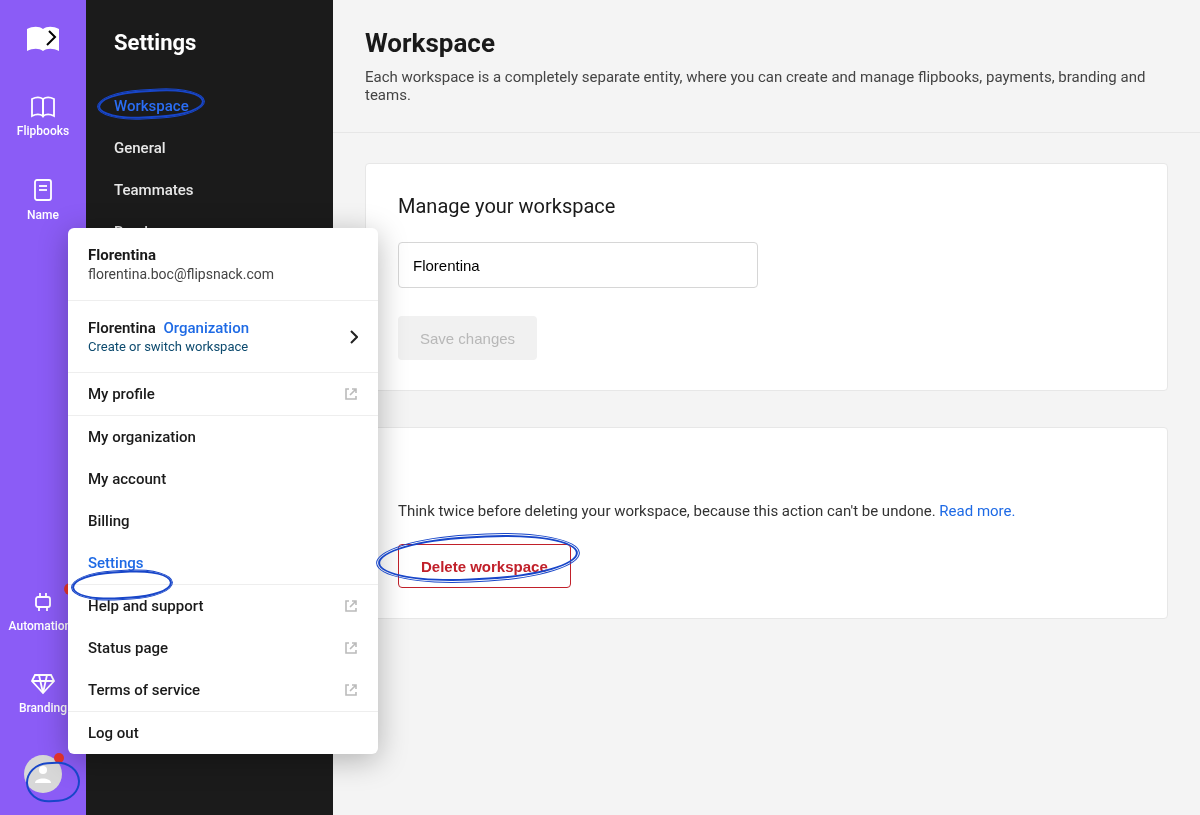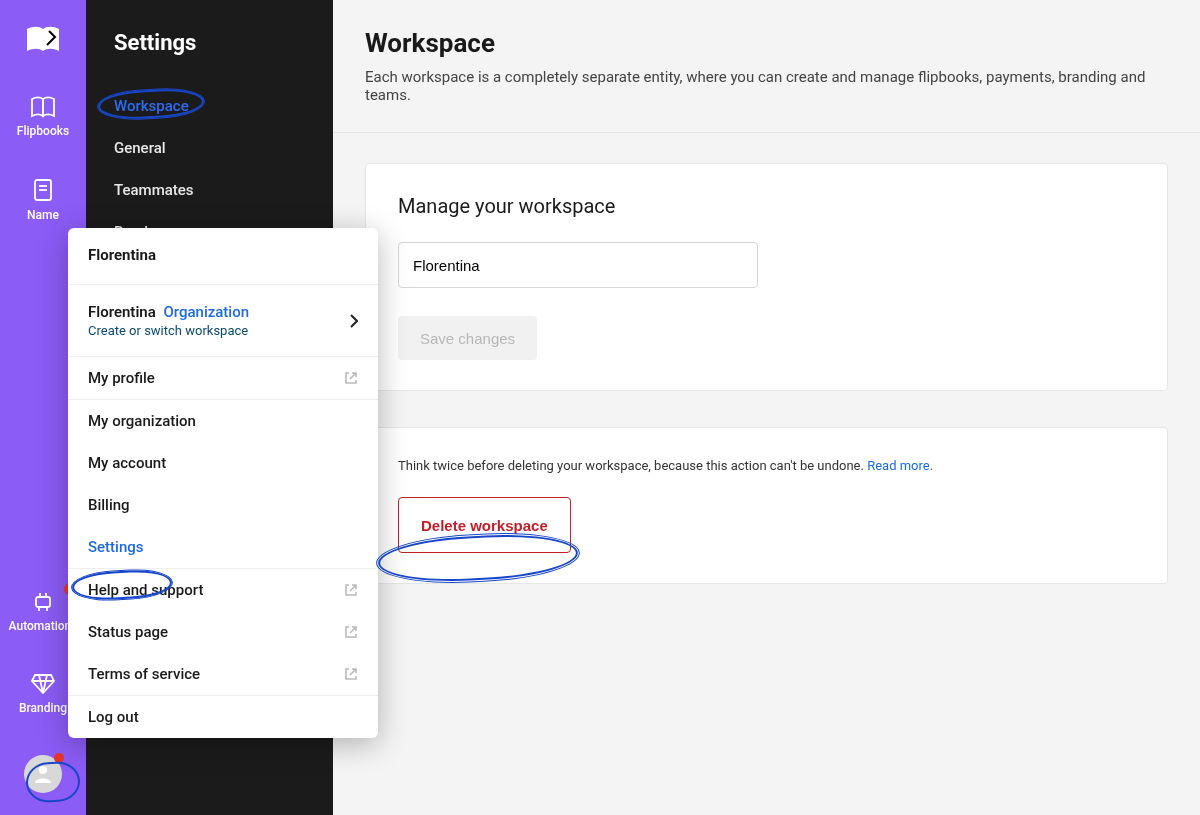--- a/index.html
+++ b/index.html
@@ -115,28 +115,28 @@
     background: #f1f1f1;
     color: #b8b8b8;
     border: none;
     height: 44px;
     padding: 0 22px;
     border-radius: 4px;
     font-size: 15px;
     font-weight: 500;
     cursor: default;
   }
-  .card p { font-size: 13px; color: #333; }
+  .card p { font-size: 15px; color: #333; margin-top: 44px; }
   .card a { color: #1e6ae5; text-decoration: none; }
   .btn-delete {
     margin-top: 24px;
     background: #fff;
     color: #c1202a;
     border: 1px solid #c1202a;
-    height: 56px;
+    height: 44px;
     padding: 0 22px;
     border-radius: 4px;
     font-size: 15px;
     font-weight: 600;
     cursor: pointer;
     position: relative;
   }
 
   
   .dropdown {
@@ -279,20 +279,21 @@
         </p>
         <button class="btn-delete">Delete workspace</button>
       </section>
     </div>
   </main>
 </div>
 
 <div class="dropdown">
   <div class="dd-section dd-user">
     <div class="name">Florentina</div>
+    <div class="email">florentina.boc@flipsnack.com</div>
   </div>
   <div class="dd-section dd-ws">
     <div>
       <div>
         <span class="ws-name">Florentina</span>
         <span class="org-label">Organization</span>
       </div>
       <div class="sub">Create or switch workspace</div>
     </div>
     <svg width="8" height="14" viewBox="0 0 8 14" fill="none" stroke="#222" stroke-width="2">

